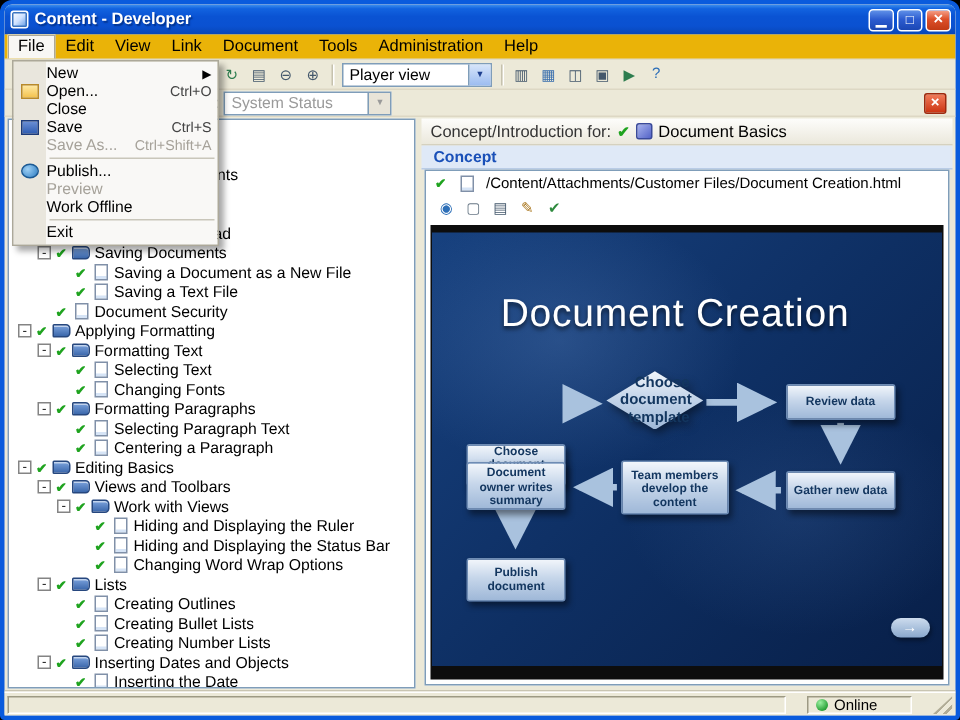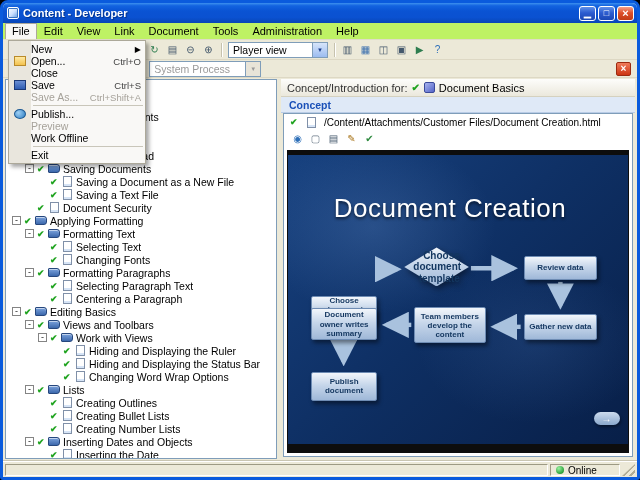--- a/index.html
+++ b/index.html
@@ -14,21 +14,21 @@
   .app-icon { width:12px; height:12px; margin-right:4px; border:1px solid #fff; border-radius:2px;
     background:linear-gradient(135deg,#ffffff 0%,#cfe2ff 50%,#5a94e0 100%); box-shadow:inset 0 0 0 1px #3a74c0; }
   .title-text { color:#fff; font-size:11px; font-weight:bold; text-shadow:1px 1px 1px #00318c; white-space:nowrap; }
   .tb-spacer { flex:1; }
   .win-btn { width:17px; height:15px; margin-left:2px; border-radius:3px; border:1px solid #fff;
     color:#fff; font-size:9px; font-weight:bold; display:flex; align-items:center; justify-content:center;
     background:linear-gradient(180deg,#5f90e8,#2c5cd0 45%,#1b47b4); cursor:default; }
   .win-btn.close { background:linear-gradient(180deg,#f5a088,#dd4f2a 45%,#c23a14); font-size:11px; }
 
   
-  .menubar { height:17px; flex:0 0 17px; display:flex; align-items:stretch; background:#bef264;
+  .menubar { height:17px; flex:0 0 17px; display:flex; align-items:stretch; background:#eab308;
     font-size:11px; padding-left:2px; border-bottom:1px solid #e0dcc8; }
   .mb-item { padding:2px 7px 0 7px; color:#000; cursor:default; }
   .mb-item.active { background:#f8f7f4; box-shadow:inset 1px 0 #aca899, inset -1px 0 #aca899, inset 0 1px #aca899; }
 
   
   .toolbar1 { height:20px; flex:0 0 20px; display:flex; align-items:center; gap:1px; background:#ece9d8;
     padding:0 4px 0 8px; border-bottom:1px solid #ddd8c4; }
   .toolbar2 { height:18px; flex:0 0 18px; display:flex; align-items:center; gap:3px; background:#ece9d8;
     padding:0 6px 0 8px; border-bottom:1px solid #ddd8c4; }
   .tb-grip { width:4px; height:14px; margin-right:4px;
@@ -111,21 +111,21 @@
   .n-review-data    { left:69.3%; top:34.8%; width:21.6%; height:8.4%; }
   .n-gather-data    { left:69.3%; top:55%;   width:21.6%; height:9.1%; }
   .n-team-develop   { left:37.1%; top:52.7%; width:21%;   height:12.5%; }
   .n-owner-summary  { left:6.7%;  top:53%;   width:19.6%; height:11.1%; }
   .n-publish-doc    { left:6.7%;  top:75%;   width:19.6%; height:10.1%; }
   .slide-nav { position:absolute; right:2.5%; bottom:6.5%; width:26px; height:13px; border-radius:7px;
     background:linear-gradient(#cddcee,#8aa8cc); color:#fff; font-size:10px; font-weight:bold;
     display:flex; align-items:center; justify-content:center; box-shadow:1px 2px 3px rgba(0,0,0,.4); }
 
   
-  .statusbar { height:16px; flex:0 0 16px; display:flex; align-items:stretch; gap:2px; background:#ece9d8;
+  .statusbar { height:16px; flex:0 0 16px; display:flex; align-items:stretch; gap:14px; background:#ece9d8;
     padding:2px 2px 1px 2px; border-top:1px solid #fff; box-shadow:0 -1px 0 #c9c5b2; font-size:10px; }
   .sb-cell { border:1px solid; border-color:#9d9a84 #fff #fff #9d9a84; }
   .sb-main { flex:1; }
   .sb-online { width:70px; display:flex; align-items:center; gap:4px; padding:0 5px; color:#000; }
   .online-dot { width:8px; height:8px; border-radius:50%;
     background:radial-gradient(circle at 35% 30%, #9af0a0, #2ca33a 70%, #1b7a28); }
   .sb-grip { width:13px; clip-path:polygon(100% 0,100% 100%,0 100%);
     background:repeating-linear-gradient(135deg, transparent 0 3px, #b0ac96 3px 5px); border:none; }
 
   
@@ -202,21 +202,21 @@
   </div>
 
   <div class="toolbar2">
     <span class="tb-grip"></span>
     <span style="display:flex;gap:1px;align-items:center">
         <span class="tb-btn disabled" style="color: rgb(68, 88, 108);">↻</span>
         <span class="tb-btn disabled" style="color: rgb(163, 60, 46);">×</span>
       </span>
     <span class="pv-label">Preview:</span>
     <span class="combo preview disabled">
-      <span class="combo-text">System Process</span>
+      <span class="combo-text">System Status</span>
       <span class="combo-arrow">▼</span>
     </span>
     <span class="pane-close">×</span>
   </div>
 
   <div class="main">
     <div class="tree-panel">
         <div class="tree-row" style="padding-left: 19px;">
           <span class="expander">-</span>
           <span class="tree-check">✔</span>

